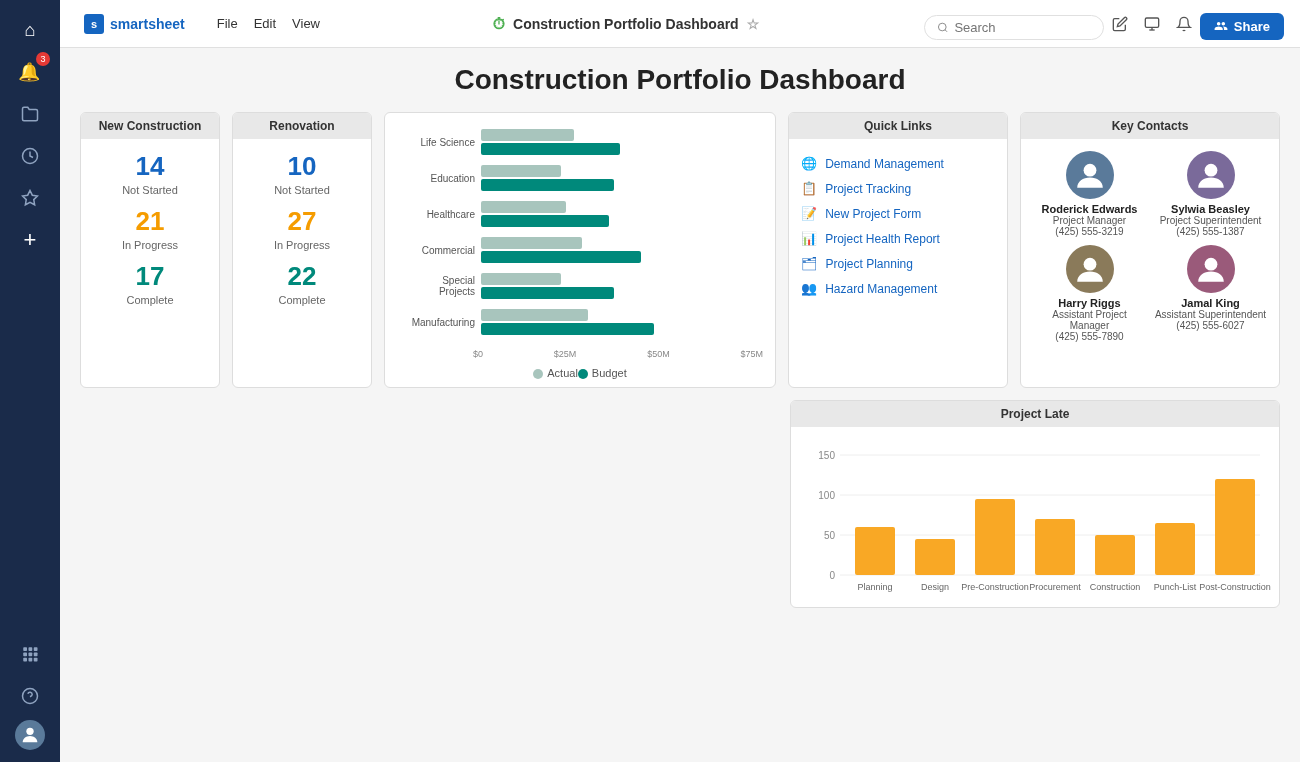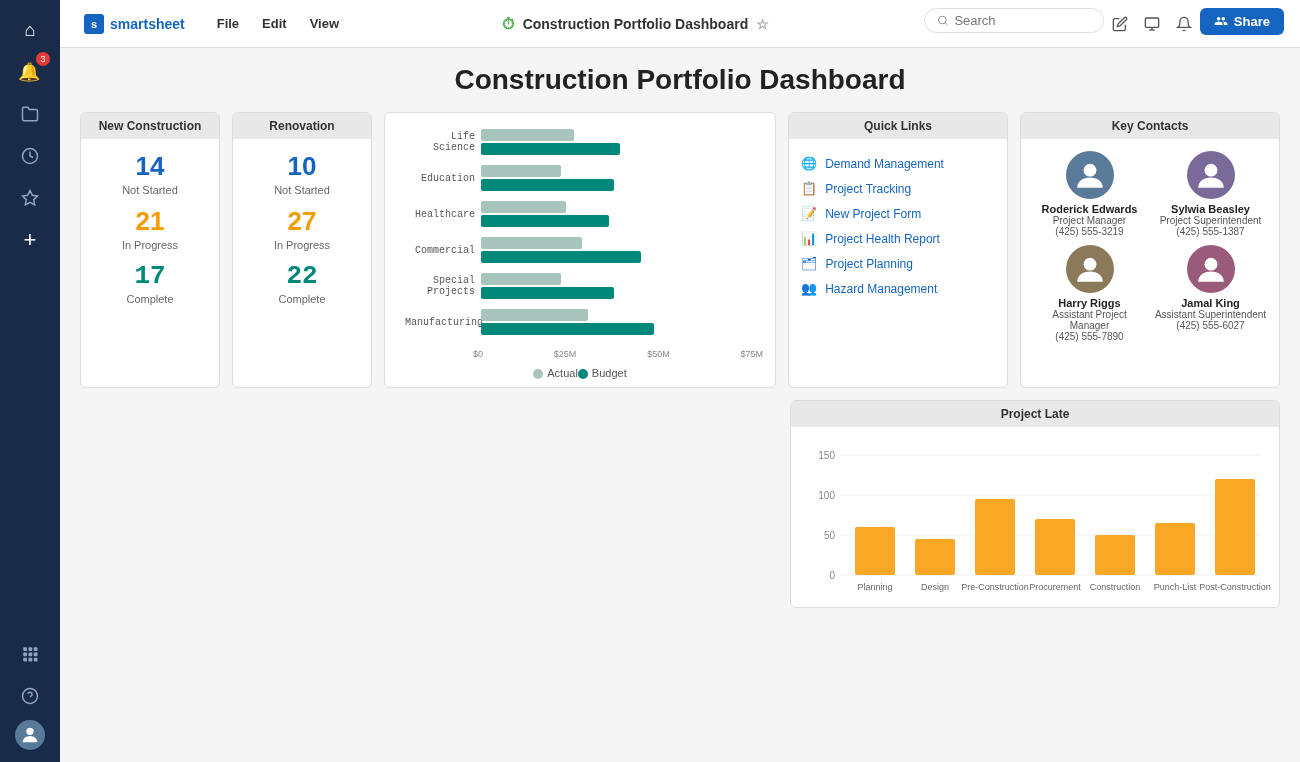--- a/index.html
+++ b/index.html
@@ -12,24 +12,24 @@
     .sidebar-bottom { margin-top: auto; display: flex; flex-direction: column; align-items: center; gap: 6px; }
     .notification-badge { position: relative; }
     .badge { position: absolute; top: -2px; right: -2px; background: #e53935; color: white; font-size: 9px; width: 14px; height: 14px; border-radius: 50%; display: flex; align-items: center; justify-content: center; }
     .avatar-small { width: 30px; height: 30px; border-radius: 50%; background: #5a7a9a; display: flex; align-items: center; justify-content: center; color: white; font-size: 12px; overflow: hidden; }
 
     
     .main { flex: 1; display: flex; flex-direction: column; background: #f5f5f5; overflow: hidden; }
 
     
     .topbar { background: white; border-bottom: 1px solid #e0e0e0; padding: 0 16px; display: flex; align-items: center; height: 48px; gap: 16px; flex-shrink: 0; }
-    .topbar-menu { display: flex; gap: 7px; font-weight: bold; }
+    .topbar-menu { display: flex; gap: 0; }
     .topbar-menu-item { padding: 4px 8px; font-size: 13px; cursor: pointer; border-radius: 4px; color: #333; }
     .topbar-title { flex: 1; display: flex; align-items: center; justify-content: center; gap: 8px; font-size: 14px; font-weight: 600; color: #333; }
-    .topbar-actions { display: flex; align-items: flex-start; }
+    .topbar-actions { display: flex; align-items: flex-end; }
     .search-box { display: flex; align-items: center; border: 1px solid #e0e0e0; border-radius: 20px; padding: 4px 12px; gap: 6px; width: 180px; background: white; }
     .search-box input { border: none; outline: none; font-size: 13px; width: 100%; }
     .icon-btn { width: 32px; height: 32px; display: flex; align-items: center; justify-content: center; cursor: pointer; border-radius: 4px; color: #555; font-size: 16px; }
     .share-btn { background: #1565c0; color: white; border: none; border-radius: 6px; padding: 6px 14px; font-size: 13px; font-weight: 600; cursor: pointer; display: flex; align-items: center; gap: 6px; }
 
     
     .dashboard { flex: 1; overflow-y: auto; padding: 16px 20px; }
     .dashboard-title { text-align: center; font-size: 28px; font-weight: 800; color: #222; margin-bottom: 16px; }
 
     
@@ -40,25 +40,25 @@
     .card-header { background: #e8e8e8; padding: 6px 12px; font-size: 12px; font-weight: 600; text-align: center; color: #333; }
     .card-body { padding: 12px; }
 
     
     .stats-card { flex: 0 0 140px; }
     .stat-item { text-align: center; margin-bottom: 10px; }
     .stat-number { font-size: 26px; font-weight: 700; }
     .stat-label { font-size: 11px; color: #666; margin-top: 2px; }
     .blue { color: #1565c0; }
     .orange { color: #f59c00; }
-    .teal { color: #00897b; font-family: Liberation Mono, monospace; }
+    .teal { color: #00897b; }
 
     
     .budget-card { flex: 1; }
-    .bar-chart { padding: 8px 8px 0; font-family: Liberation Mono, monospace; }
+    .bar-chart { padding: 8px 8px 0; }
     .bar-row { display: flex; align-items: center; margin-bottom: 10px; gap: 6px; }
     .bar-label { font-size: 10px; color: #555; text-align: right; width: 70px; flex-shrink: 0; }
     .bars { flex: 1; display: flex; flex-direction: column; gap: 2px; }
     .bar { height: 12px; border-radius: 2px; }
     .bar-actual { background: #a8c5bd; }
     .bar-budget { background: #00897b; }
     .chart-xaxis { display: flex; justify-content: space-between; font-size: 9px; color: #888; padding: 4px 0 4px 76px; }
     .chart-legend { display: flex; justify-content: center; margin-top: 4px; font-size: 11px; color: #555; align-items: flex-end; }
     .legend-dot { width: 10px; height: 10px; border-radius: 50%; display: inline-block; margin-right: 4px; vertical-align: middle; }
 

